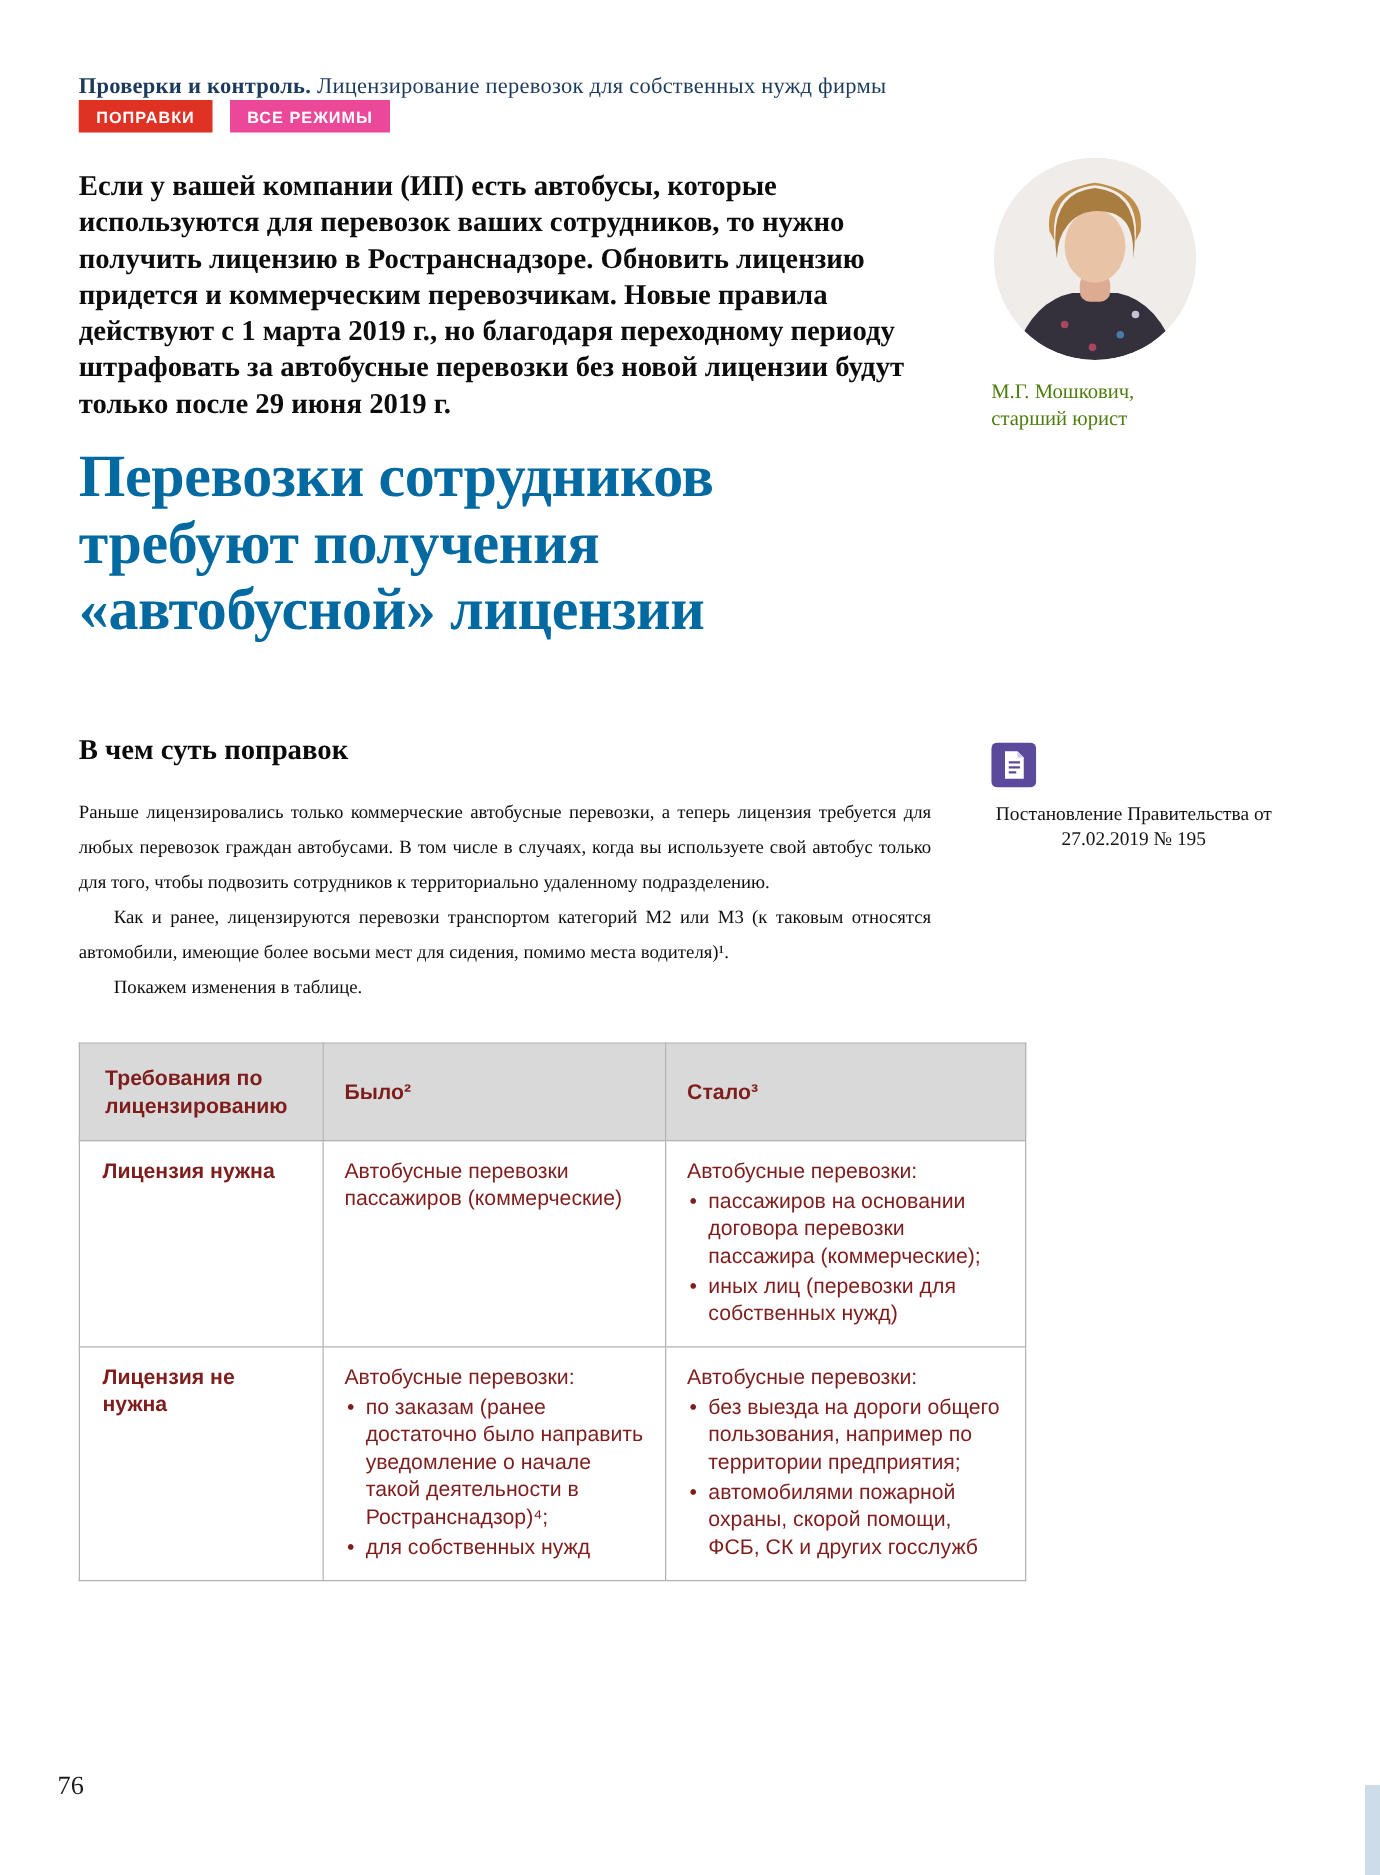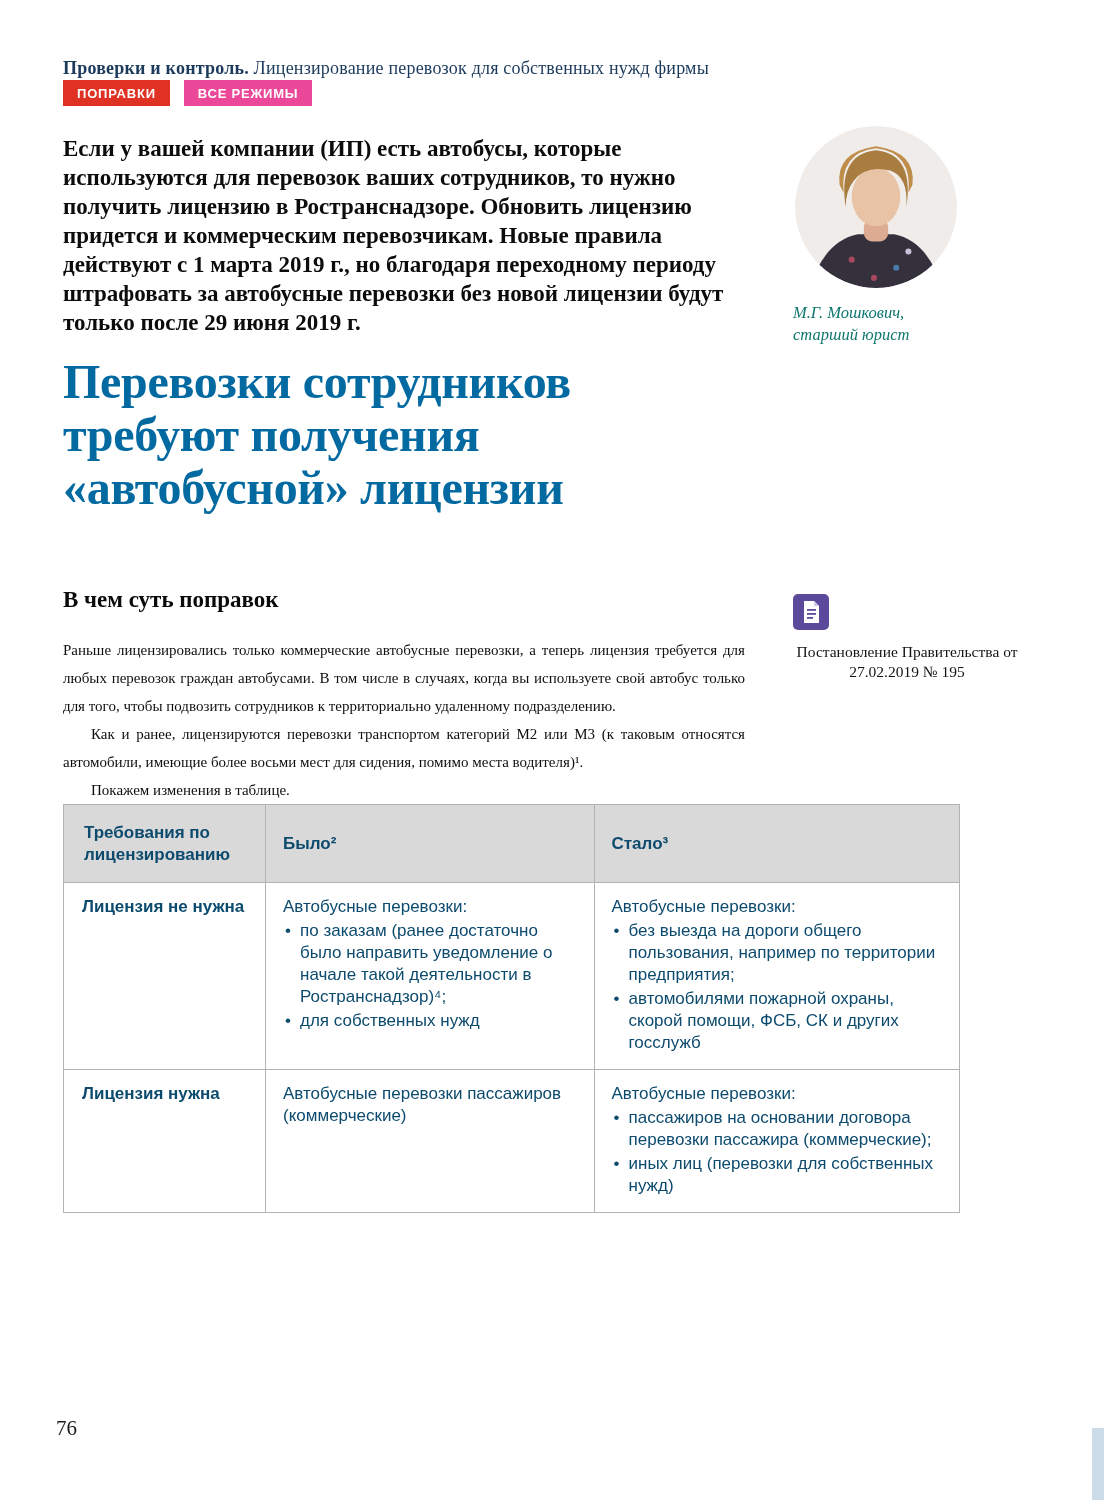--- a/index.html
+++ b/index.html
@@ -43,23 +43,22 @@
     font-weight:bold;
     color:#0c0c0c;
     margin-bottom:18px;
   }
 
   
   .author-block { position:absolute; left:793px; top:126px; width:230px; }
   .avatar { width:162px; height:162px; border-radius:50%; overflow:hidden; margin-left:2px; }
   .author-caption {
     margin-top:14px;
-    font-style:italic;
     font-size:16.5px; line-height:22px;
-    color:#0f766e;
+    color:#4d7c0f;
   }
 
   
   .title {
     font-size:48px; line-height:53px;
     font-weight:bold; color:#0369a1;
     letter-spacing:-0.3px;
     margin-bottom:72px;
   }
   .title span { display:block; }
@@ -90,25 +89,26 @@
   }
   .side-footnote {
     margin-top:104px;
     font-size:15.5px; line-height:20px;
     color:#141414;
   }
   .side-footnote b { font-weight:bold; }
 
   
   .license-table {
-    width:897px;
+    width:758px;
+    margin-top:30px;
     border-collapse:collapse;
     font-family:"Liberation Sans", sans-serif;
     font-size:17px; line-height:22px;
-    color:#0c4a6e;
+    color:#7f1d1d;
   }
   .license-table col.c1 { width:205px; }
   .license-table col.c2 { width:350px; }
   .license-table col.c3 { width:396px; }
   .license-table th, .license-table td {
     border:1px solid #b3b3b3;
     vertical-align:top;
     padding:13px 17px 15px 17px;
     text-align:left;
   }
@@ -122,21 +122,21 @@
   }
   .license-table thead th.th-left { text-align:left; padding-left:20px; }
   .license-table td.req { font-weight:bold; padding-left:18px; }
   .cell-lead { margin-bottom:2px; }
   .cell-bullets { list-style:none; }
   .cell-bullets li { position:relative; padding-left:17px; margin-top:2px; }
   .cell-bullets li::before { content:"\2022"; position:absolute; left:2px; top:0; }
 
   
   .page-number {
-    position:absolute; left:56px; top:1416px;
+    position:absolute; left:46px; top:1416px;
     font-size:21px; color:#1d1d1d;
   }
   .edge-tab {
     position:absolute; right:0; top:1428px;
     width:12px; height:72px;
     background:#ccdde9;
   }
 </style>
 </head>
 <body>
@@ -218,49 +218,49 @@
       </colgroup>
     <thead>
       <tr>
         <th class="th-left">Требования по лицензированию</th>
         <th>Было²</th>
         <th>Стало³</th>
       </tr>
     </thead>
     <tbody>
       <tr>
+        <td class="req">Лицензия нужна</td>
+        <td>
+          <div class="cell-lead">Автобусные перевозки пассажиров (коммерческие)</div>
+          <ul class="cell-bullets"></ul>
+        </td>
+        <td>
+          <div class="cell-lead">Автобусные перевозки:</div>
+          <ul class="cell-bullets">
+              <li>пассажиров на основании договора перевозки пассажира (коммерческие);</li>
+              <li>иных лиц (перевозки для собственных нужд)</li>
+            </ul>
+        </td>
+      </tr>
+      <tr>
         <td class="req">Лицензия не нужна</td>
         <td>
           <div class="cell-lead">Автобусные перевозки:</div>
           <ul class="cell-bullets">
               <li>по заказам (ранее достаточно было направить уведомление о начале такой деятельности в Ространснадзор)⁴;</li>
               <li>для собственных нужд</li>
             </ul>
         </td>
         <td>
           <div class="cell-lead">Автобусные перевозки:</div>
           <ul class="cell-bullets">
               <li>без выезда на дороги общего пользования, например по территории предприятия;</li>
               <li>автомобилями пожарной охраны, скорой помощи, ФСБ, СК и других госслужб</li>
             </ul>
         </td>
       </tr>
-      <tr>
-        <td class="req">Лицензия нужна</td>
-        <td>
-          <div class="cell-lead">Автобусные перевозки пассажиров (коммерческие)</div>
-          <ul class="cell-bullets"></ul>
-        </td>
-        <td>
-          <div class="cell-lead">Автобусные перевозки:</div>
-          <ul class="cell-bullets">
-              <li>пассажиров на основании договора перевозки пассажира (коммерческие);</li>
-              <li>иных лиц (перевозки для собственных нужд)</li>
-            </ul>
-        </td>
-      </tr>
     </tbody>
   </table>
 
   <div class="page-number">76</div>
   <div class="edge-tab"></div>
 
 </div>
 
 </body></html>

